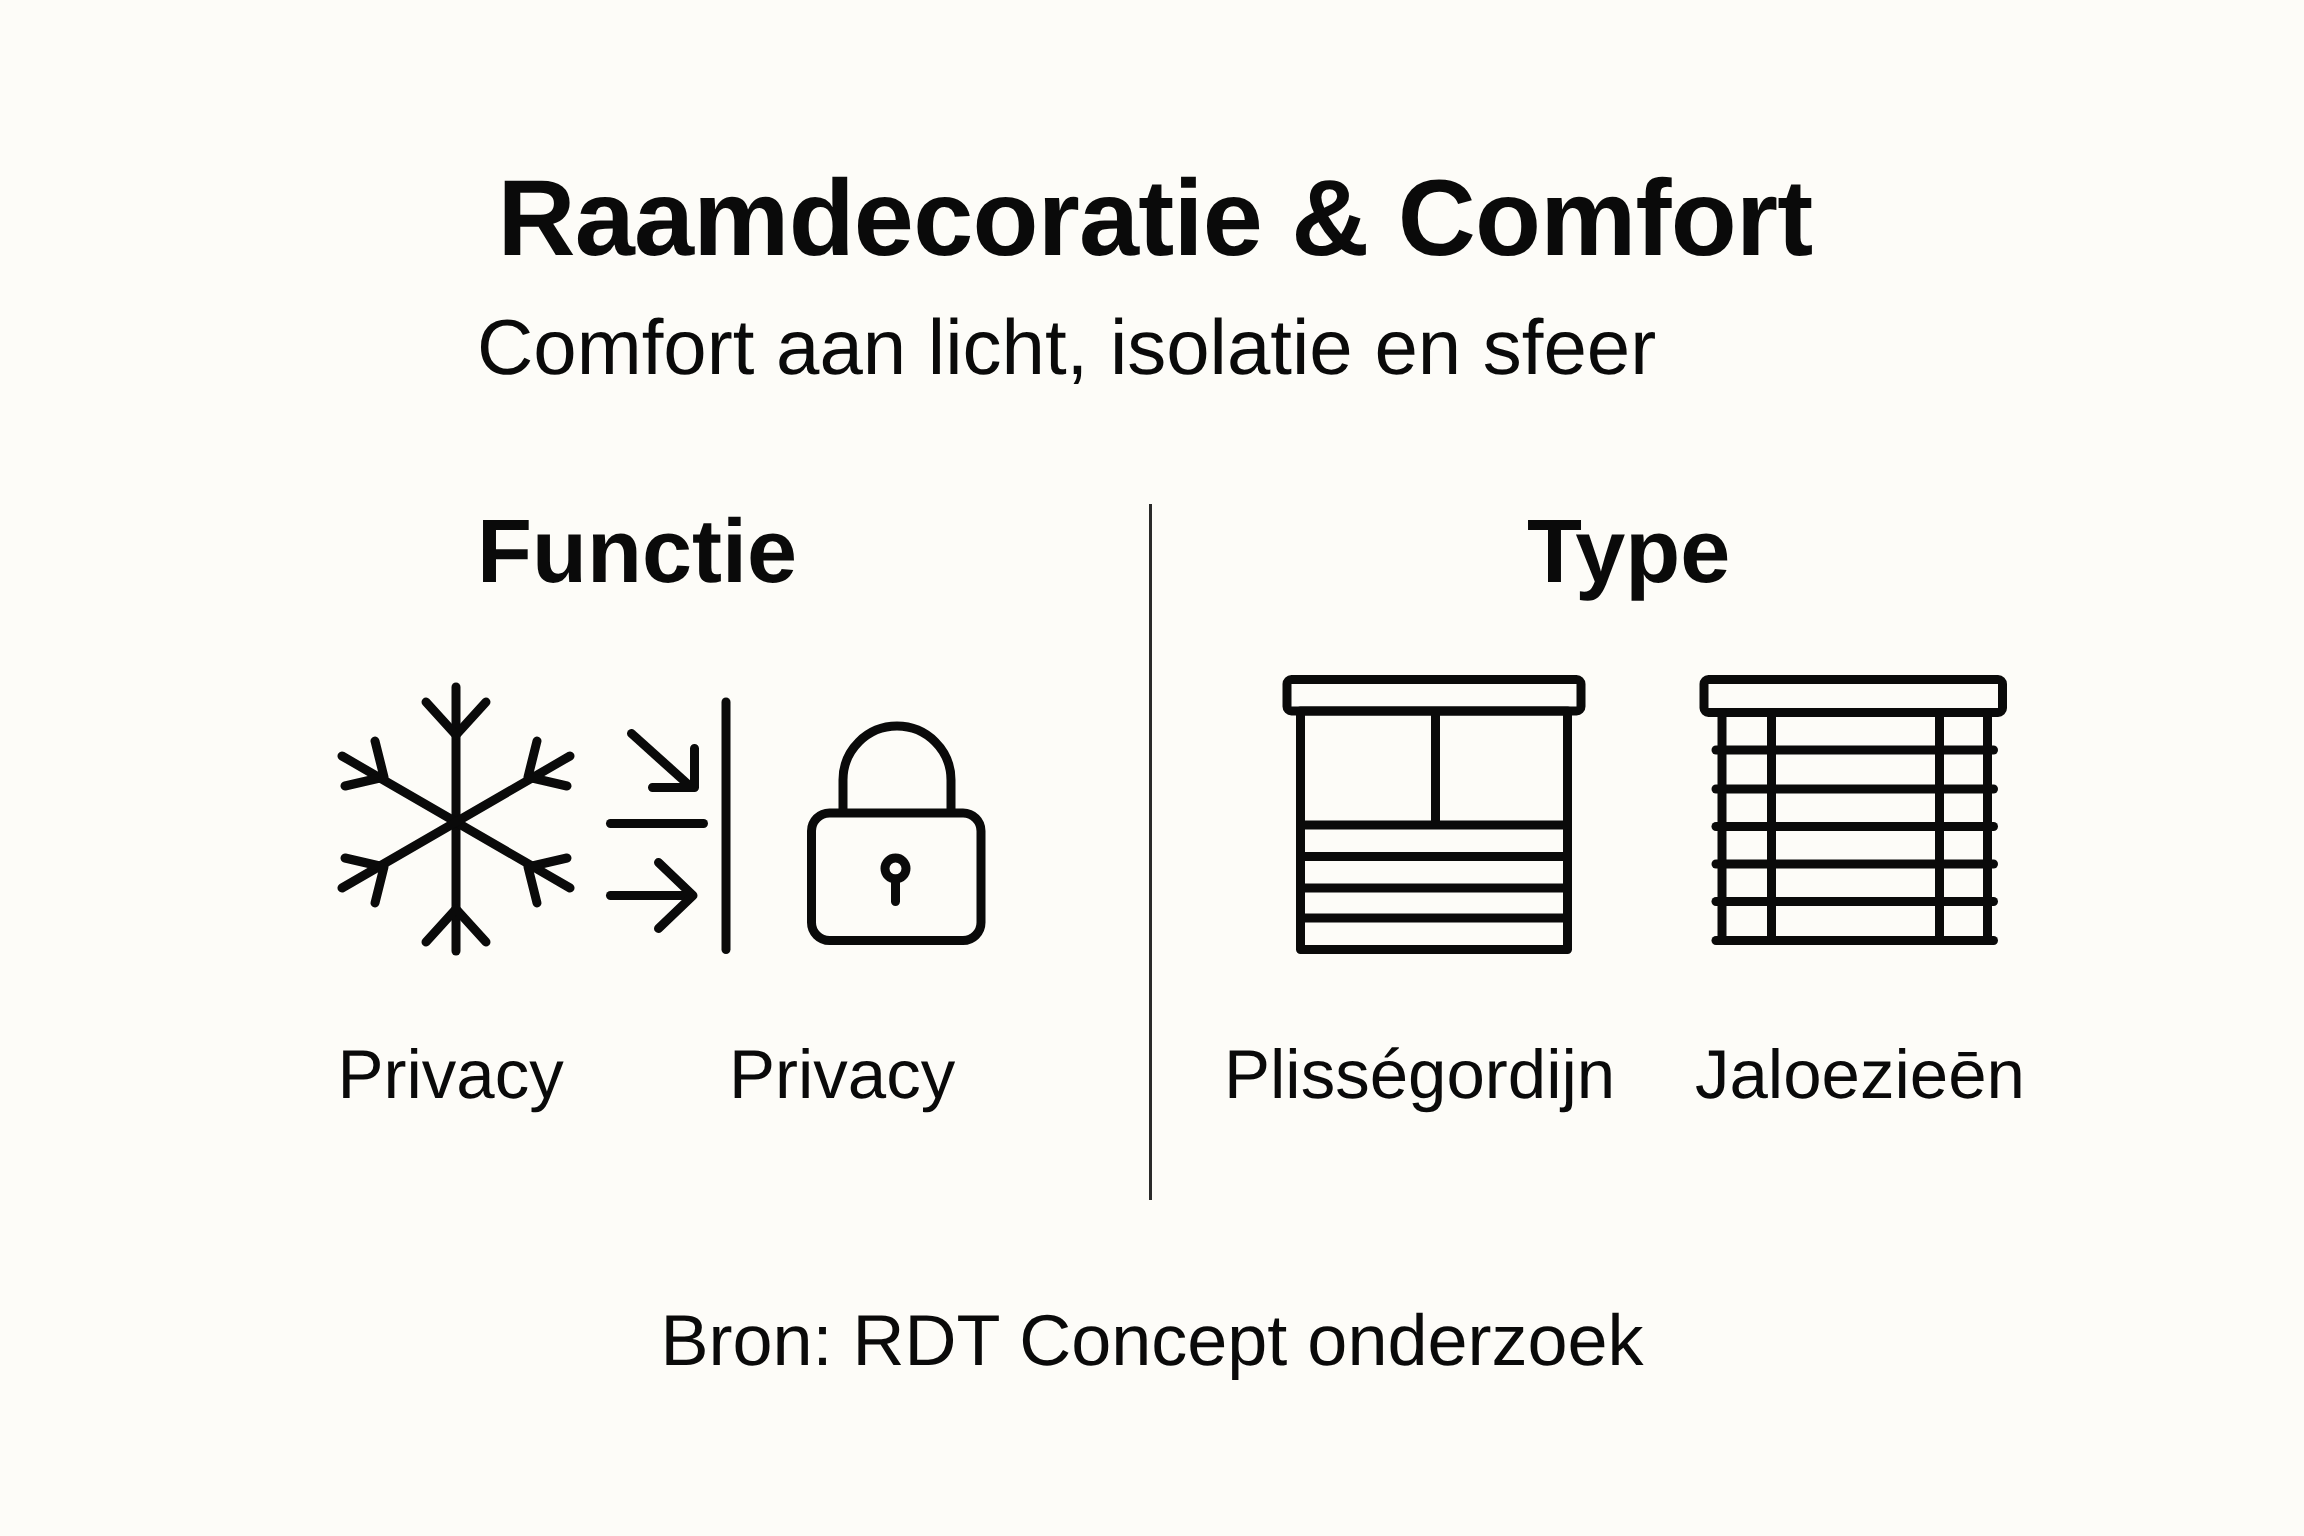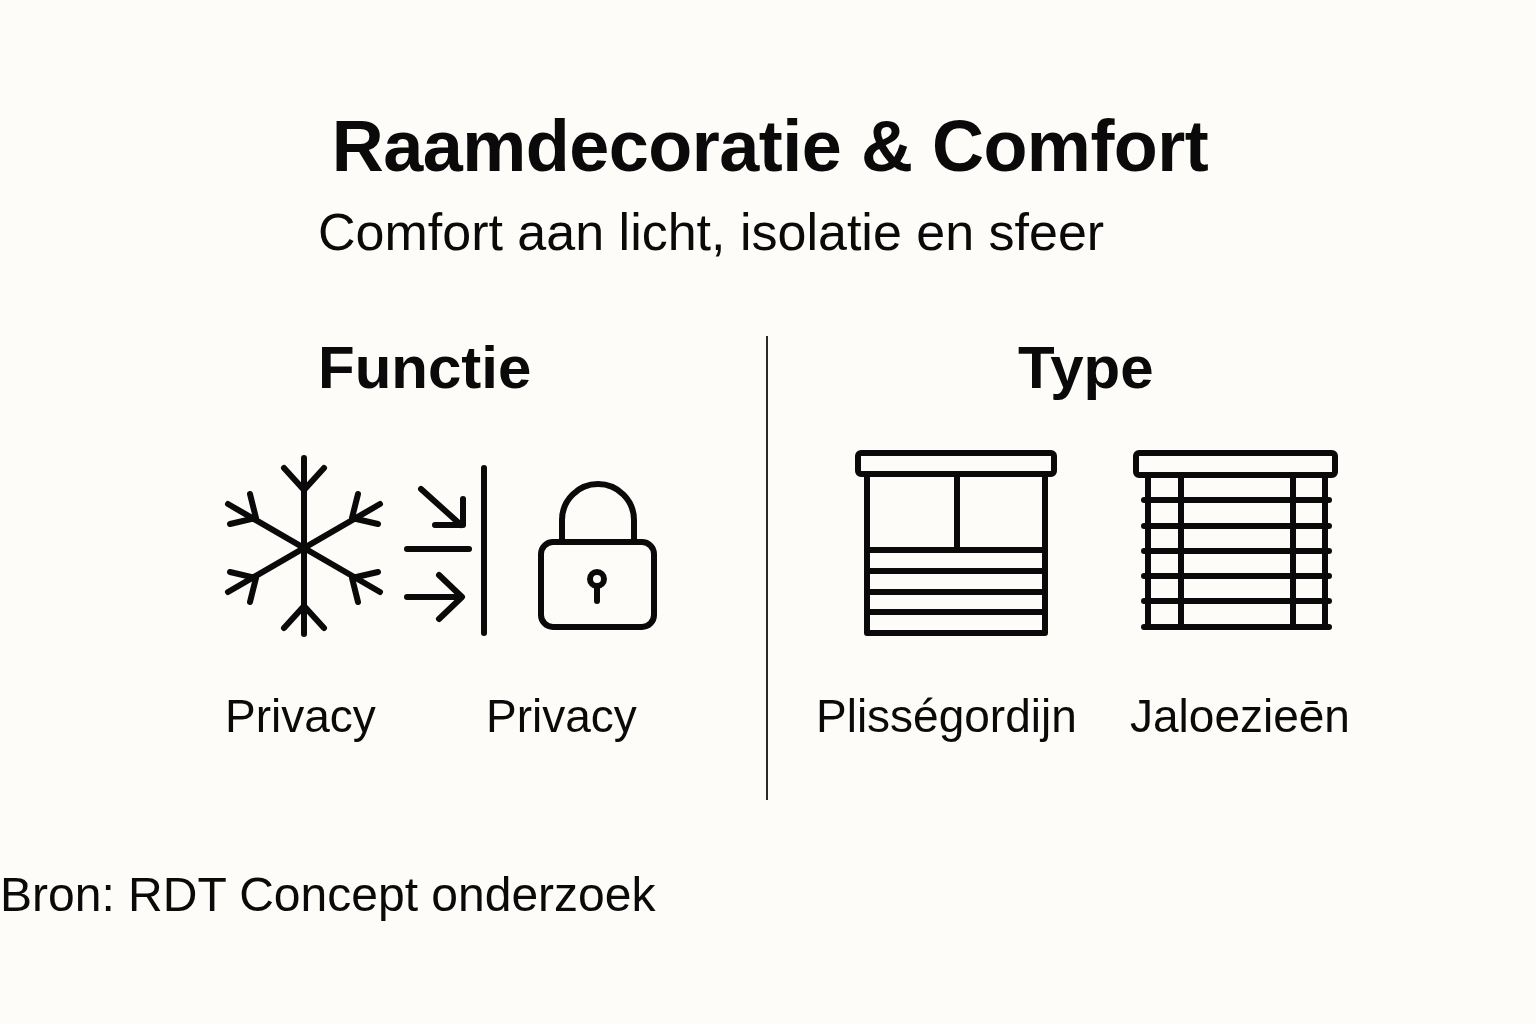--- a/index.html
+++ b/index.html
@@ -58,21 +58,21 @@
       line-height: 56px;
       white-space: nowrap;
     }
     .lbl-isolatie { left: 225px; }
     .lbl-privacy { left: 486px; }
     .lbl-plisse { left: 816px; }
     .lbl-jaloezie { left: 1130px; }
     .source {
       left: 0; width: 1536px;
       top: 866px;
-      text-align: left;
+      text-align: center;
       font-size: 48px;
       font-weight: 400;
       line-height: 58px;
       white-space: nowrap;
     }
   </style>
 </head>
 <body>
 
 <div class="abs title">Raamdecoratie &amp; Comfort</div>

